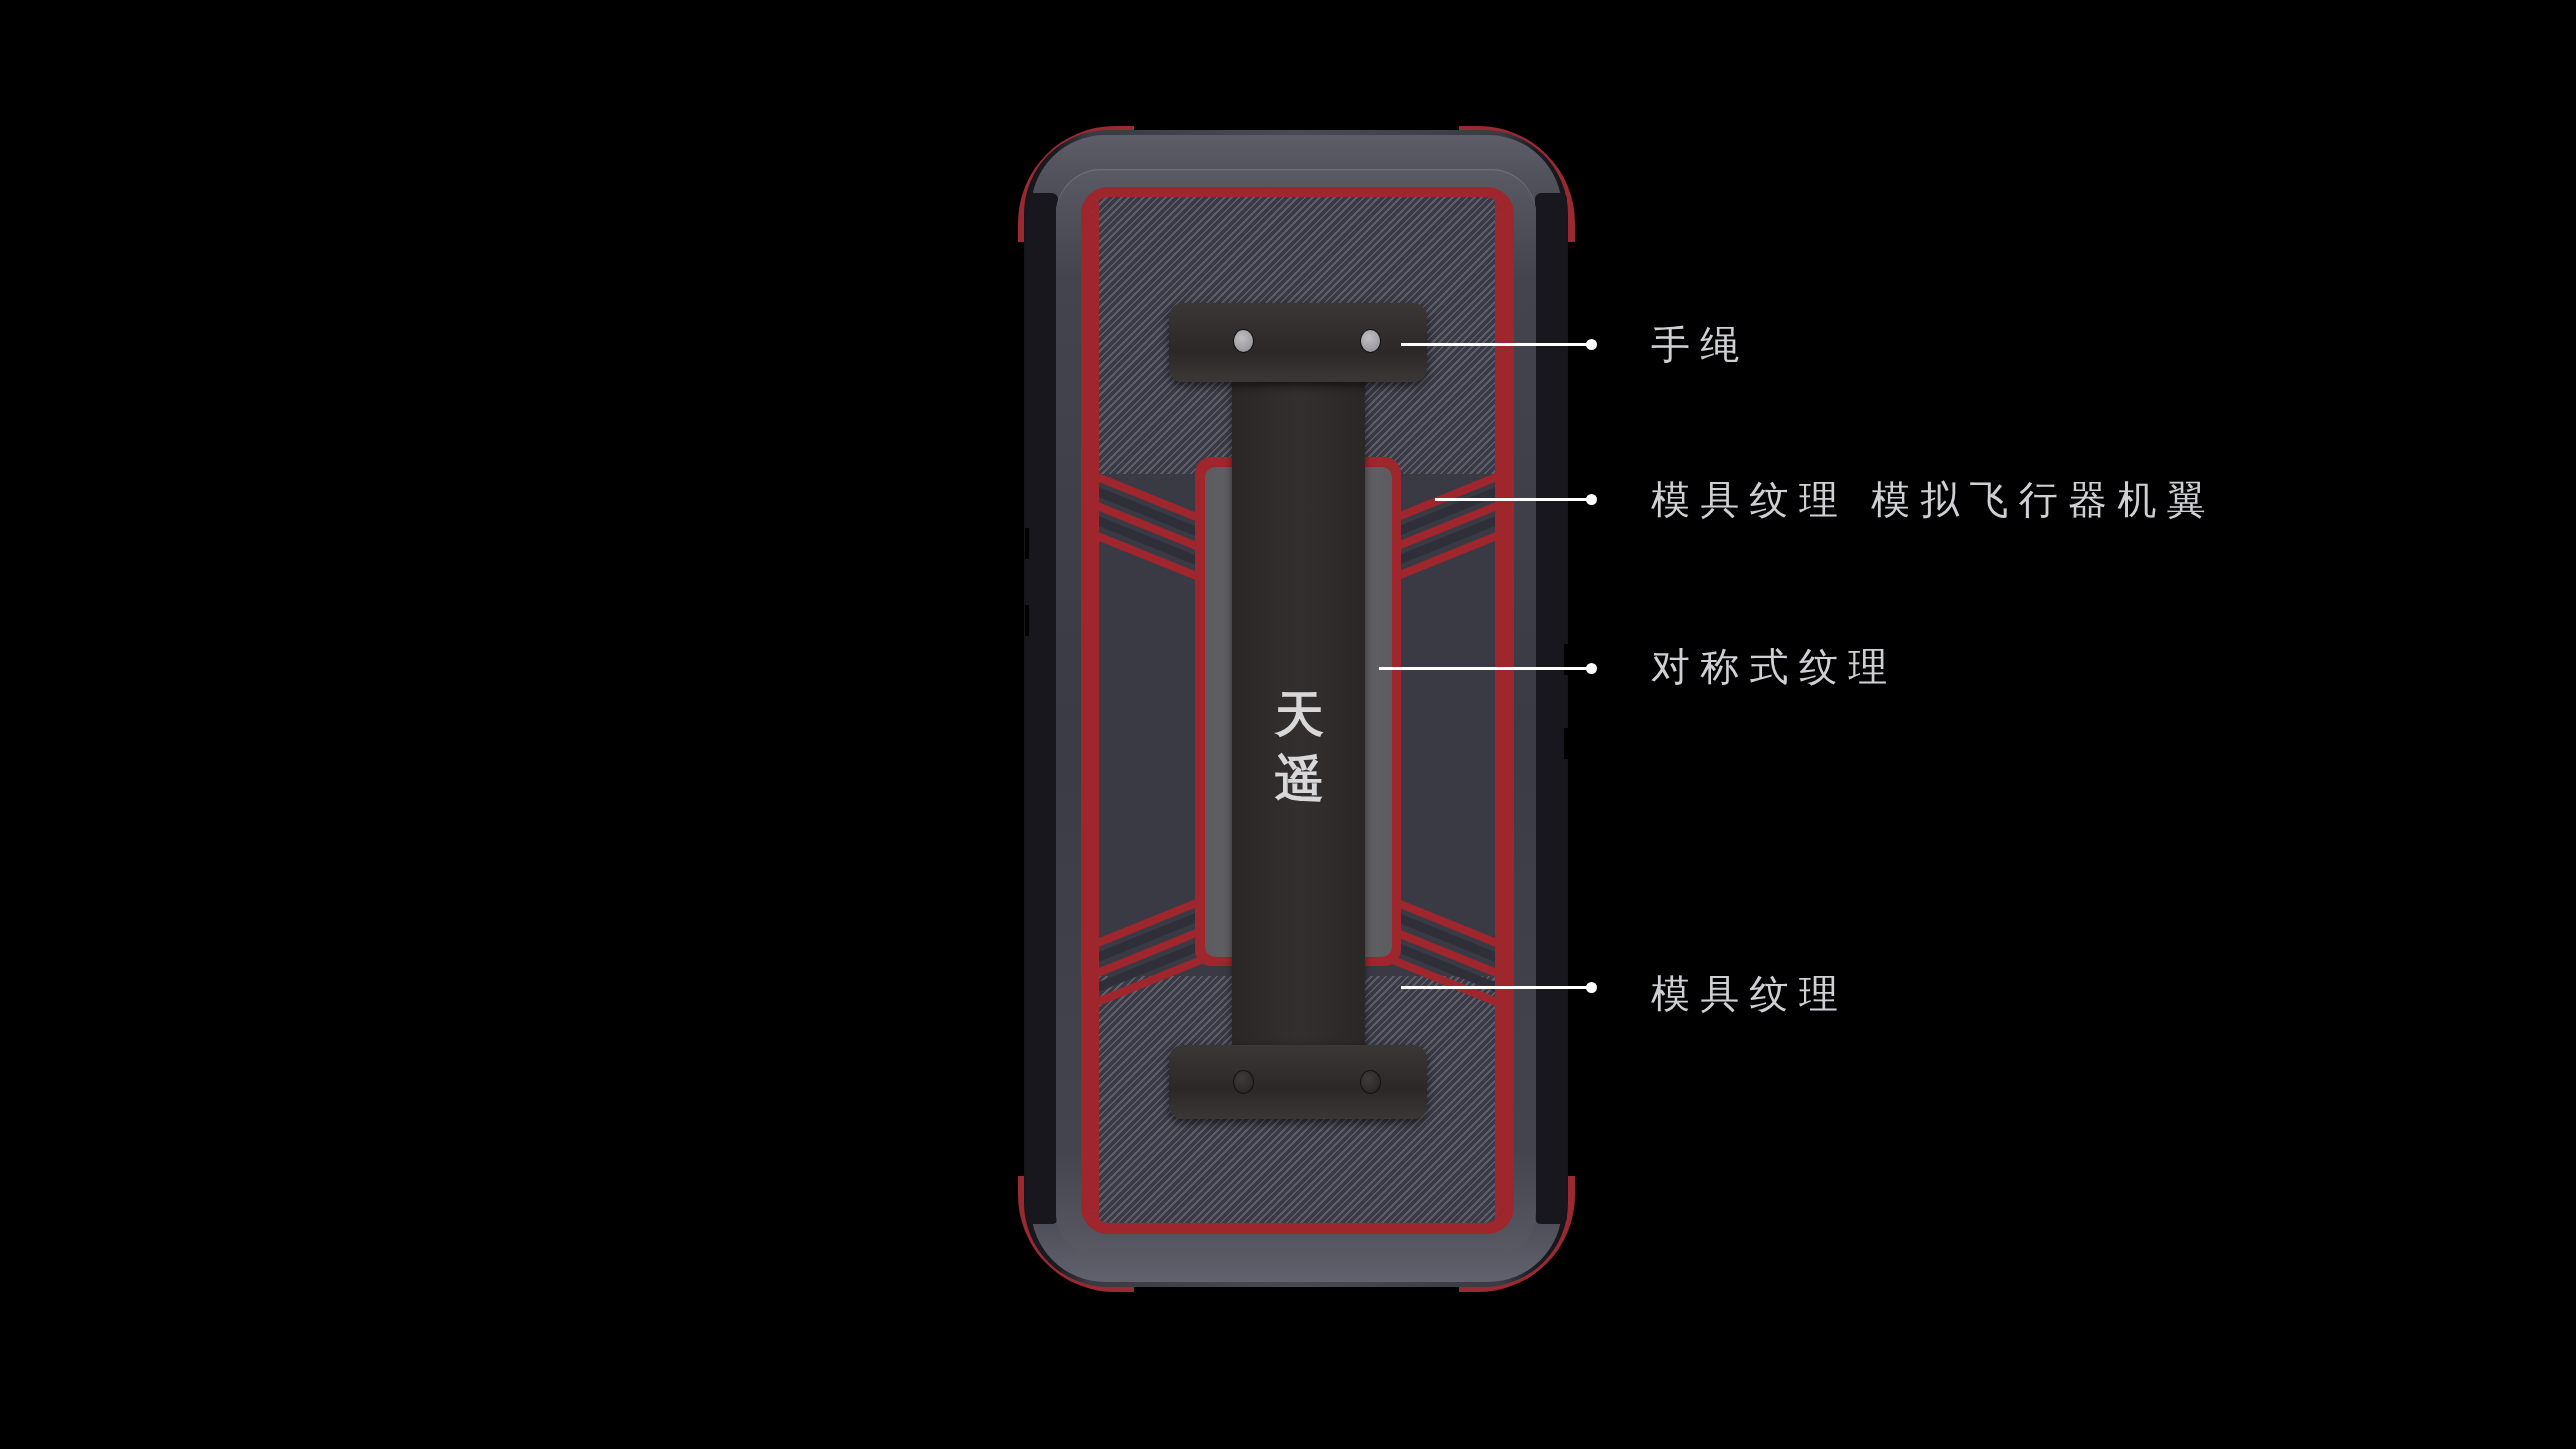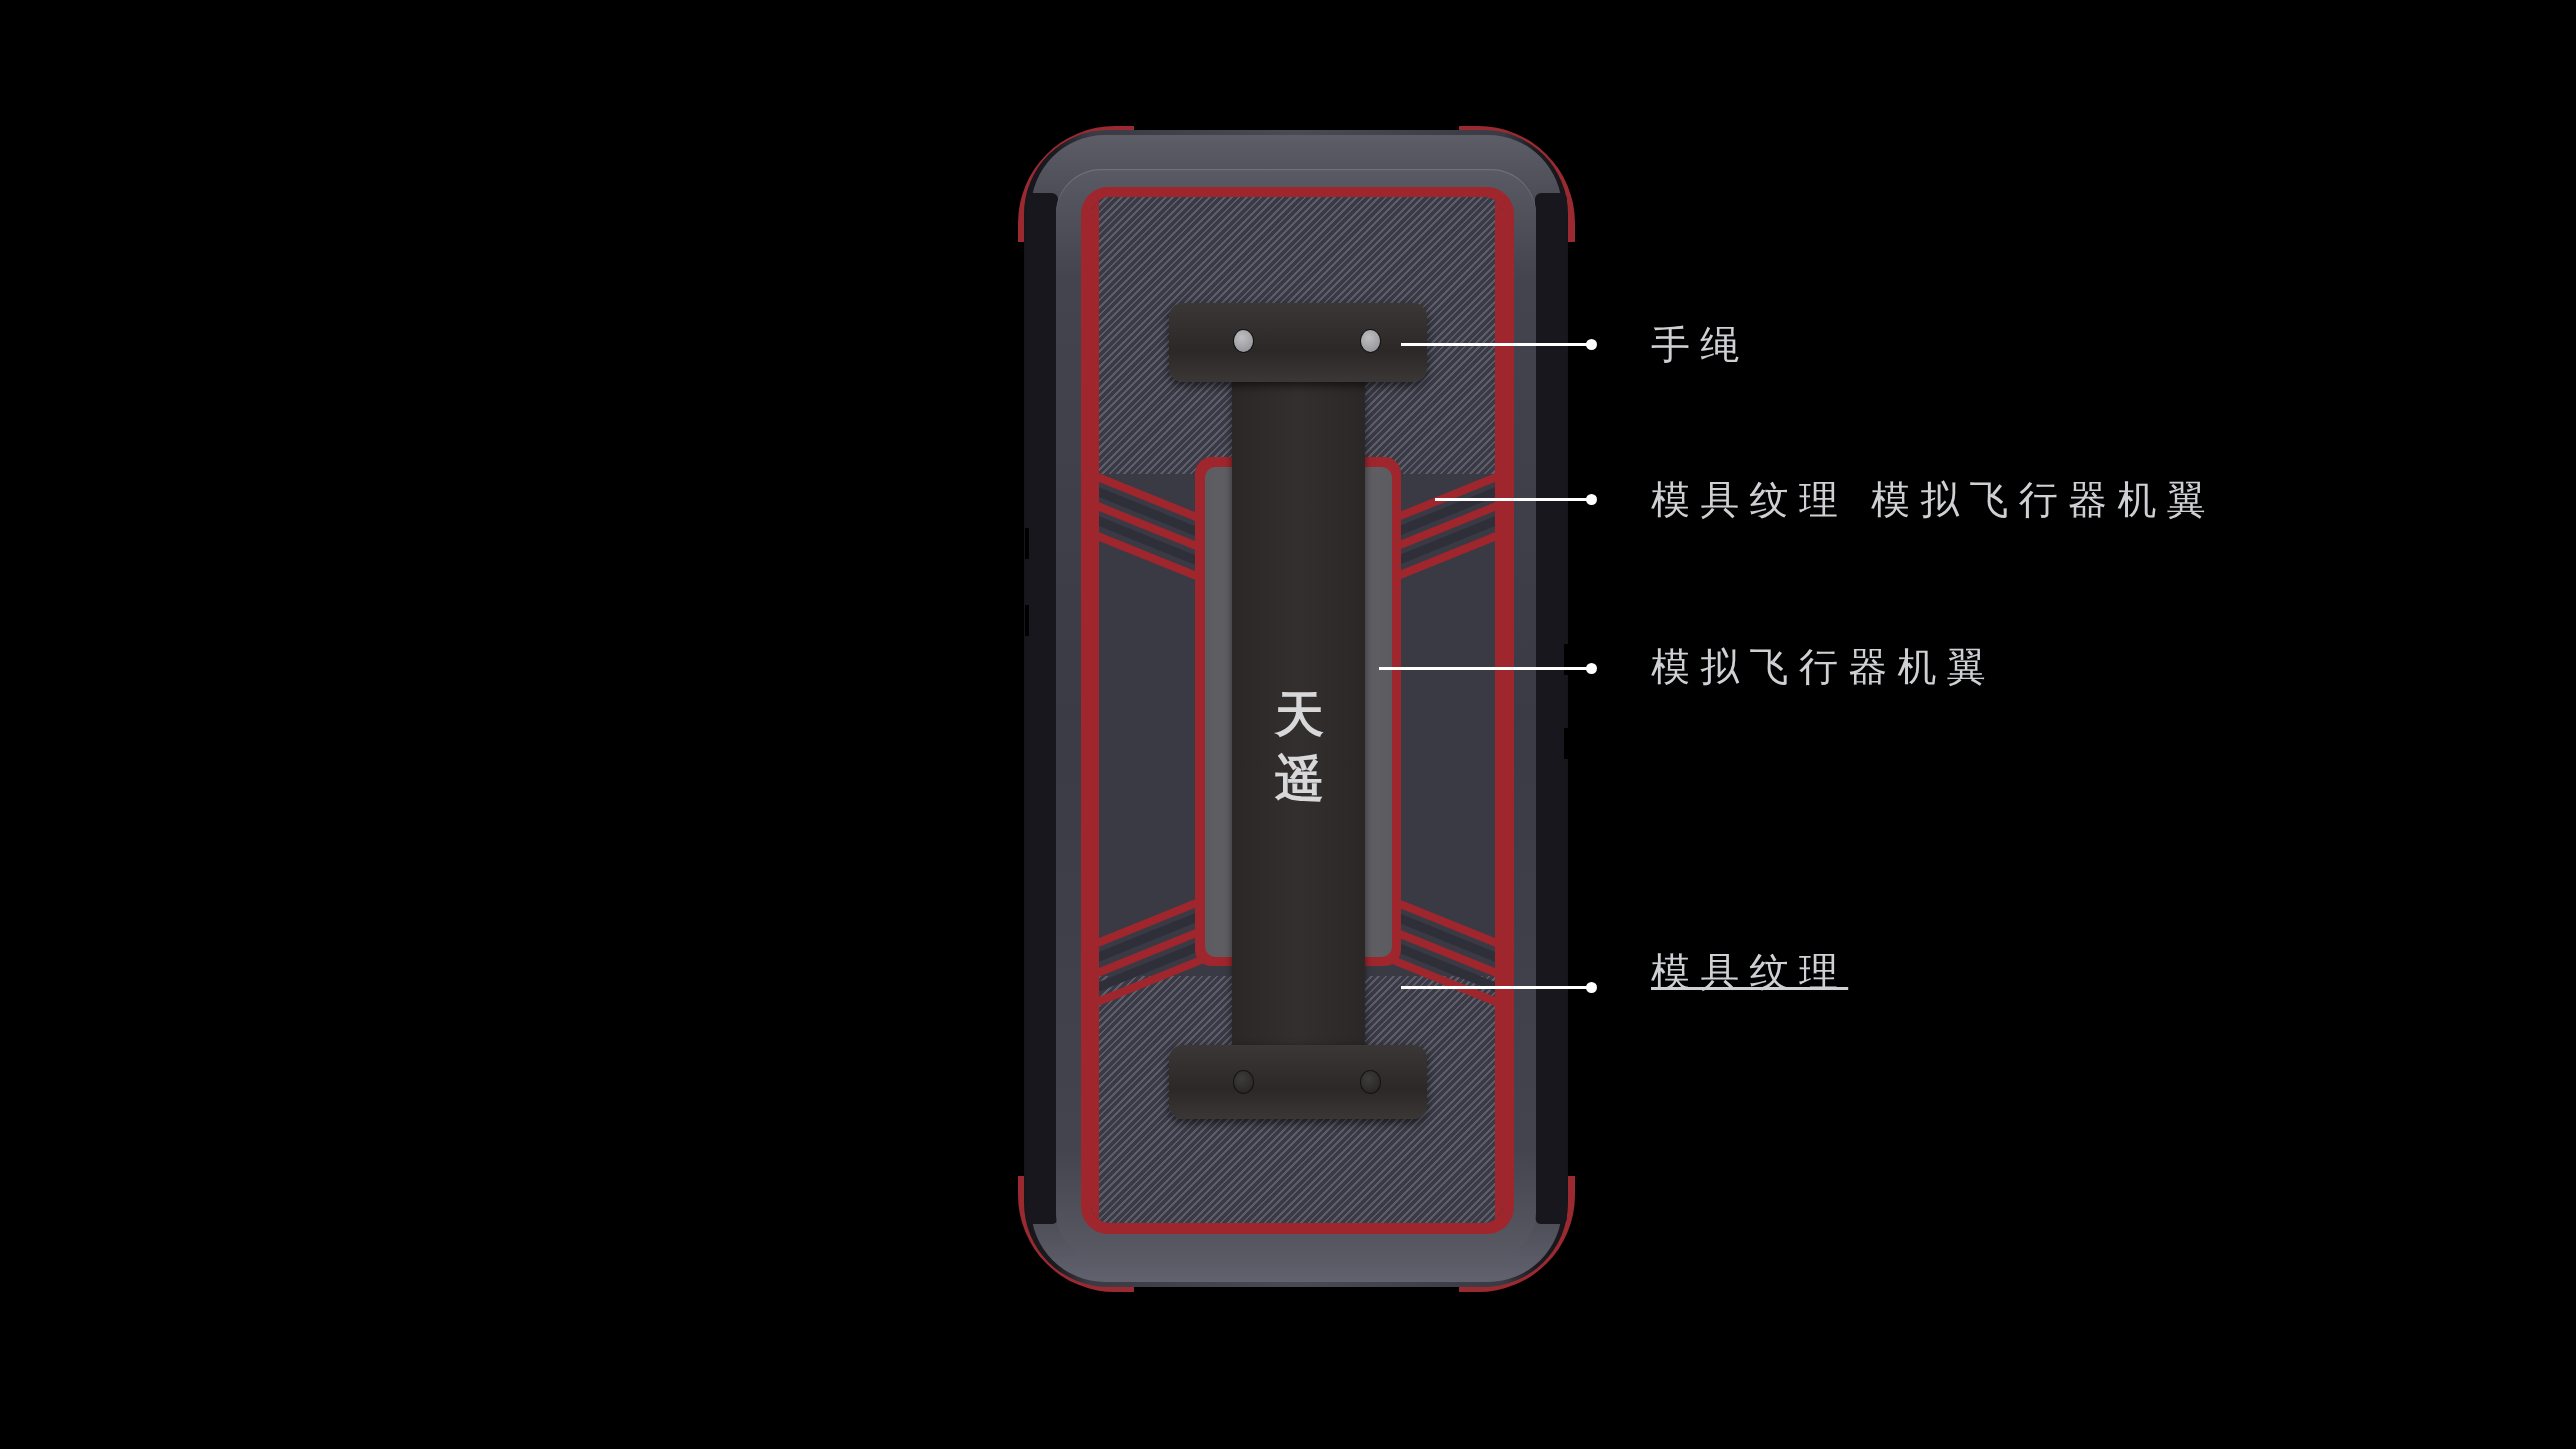--- a/index.html
+++ b/index.html
@@ -145,21 +145,21 @@
 
 <div>
   <div class="leader" style="left:1435px;top:498px;width:156px;"></div>
   <div class="dot" style="left:1586px;top:494px;"></div>
   <div class="label" style="top:477px;">模具纹理 模拟飞行器机翼</div>
 </div>
 
 <div>
   <div class="leader" style="left:1379px;top:667px;width:213px;"></div>
   <div class="dot" style="left:1586px;top:663px;"></div>
-  <div class="label" style="top:644px;">模拟飞行器机翼</div>
+  <div class="label" style="top:644px;">对称式纹理</div>
 </div>
 
 <div>
   <div class="leader" style="left:1401px;top:986px;width:190px;"></div>
   <div class="dot" style="left:1586px;top:982px;"></div>
-  <div class="label" style="top:949px;text-decoration:underline;">模具纹理</div>
+  <div class="label" style="top:971px;">模具纹理</div>
 </div>
 
 
 </body></html>

